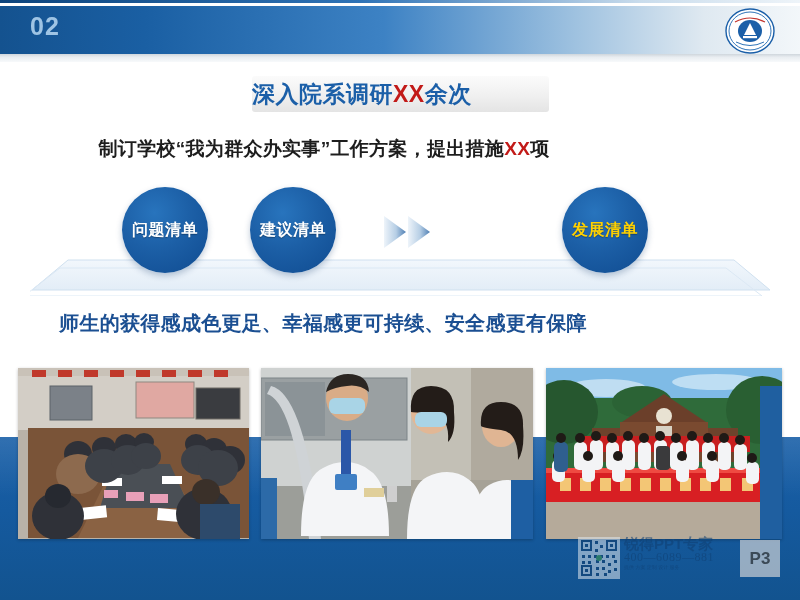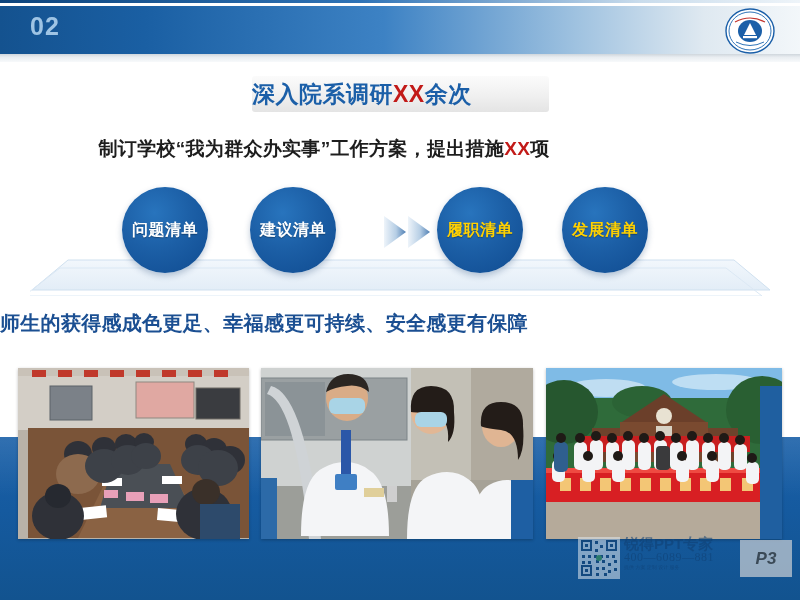--- a/index.html
+++ b/index.html
@@ -80,21 +80,21 @@
     font-size:16px;font-weight:bold;white-space:nowrap;letter-spacing:.5px;
     text-shadow:0 1px 1px rgba(0,0,0,.3);
   }
   .c-white span{color:#ffffff;}
   .c-yellow span{color:#ffd100;}
 
   .arrows{position:absolute;left:382px;top:212px;width:58px;height:40px;}
 
   
   .bottomline{
-    position:absolute;left:0;top:310px;width:646px;text-align:left;
+    position:absolute;left:0;top:310px;width:646px;text-align:center;
     font-size:20px;font-weight:bold;color:#1b4f92;letter-spacing:.3px;white-space:nowrap;
   }
 
   
   .photo{position:absolute;overflow:hidden;background:#999;box-shadow:0 1px 3px rgba(0,0,0,.25);}
   #photo1{left:18px;top:368px;width:231px;height:171px;}
   #photo2{left:261px;top:368px;width:272px;height:171px;}
   #photo3{left:546px;top:368px;width:236px;height:171px;}
 
   
@@ -103,23 +103,23 @@
     opacity:.55;
   }
   .wm-qr{position:absolute;left:0;top:0;width:42px;height:42px;}
   .wm-txt{position:absolute;left:46px;top:0;width:106px;}
   .wm-brand{font-size:15px;font-weight:bold;color:#0f3f72;line-height:13px;white-space:nowrap;}
   .wm-phone{font-size:12px;color:#0f3f72;line-height:14px;letter-spacing:.5px;white-space:nowrap;
             font-family:"Liberation Serif","DejaVu Serif",serif;}
   .wm-small{font-size:5px;color:#0f3f72;line-height:7px;white-space:nowrap;}
 
   .page-badge{
-    position:absolute;left:740px;top:540px;width:52px;height:37px;
+    position:absolute;left:740px;top:540px;width:40px;height:37px;
     background:rgba(200,205,210,.72);
-    display:flex;align-items:center;justify-content:center;font-style:italic;
+    display:flex;align-items:center;justify-content:center;
   }
   .page-badge span{font-size:17px;font-weight:bold;color:#3b4a57;}
 </style>
 </head>
 <body>
 
 <div class="slide">
 
   <div class="blue-panel">
     <div class="blue-panel-sheen"></div>
@@ -181,23 +181,20 @@
           <stop offset="0%" stop-color="#eef4fa"></stop>
           <stop offset="55%" stop-color="#b6cee5"></stop>
           <stop offset="100%" stop-color="#4f7fb3"></stop>
         </linearGradient>
       </defs>
       <polygon points="2,4 24,20 2,36" fill="url(#arrG)"></polygon>
       <polygon points="26,4 48,20 26,36" fill="url(#arrG)"></polygon>
     </svg>
   </div>
 
-  <div class="circle c-yellow" style="left:437px;top:187px;">
-    <span>履职清单</span>
-  </div>
   <div class="circle c-yellow" style="left:562px;top:187px;">
     <span>发展清单</span>
   </div>
 
   <div class="bottomline">师生的获得感成色更足、幸福感更可持续、安全感更有保障</div>
 
   <div class="photo" id="photo1">
     <svg viewBox="0 0 231 171" width="231" height="171" preserveAspectRatio="none">
       <rect width="231" height="171" fill="#b9b2a8"></rect>
       <rect x="0" y="0" width="231" height="62" fill="#d3cec6"></rect>

